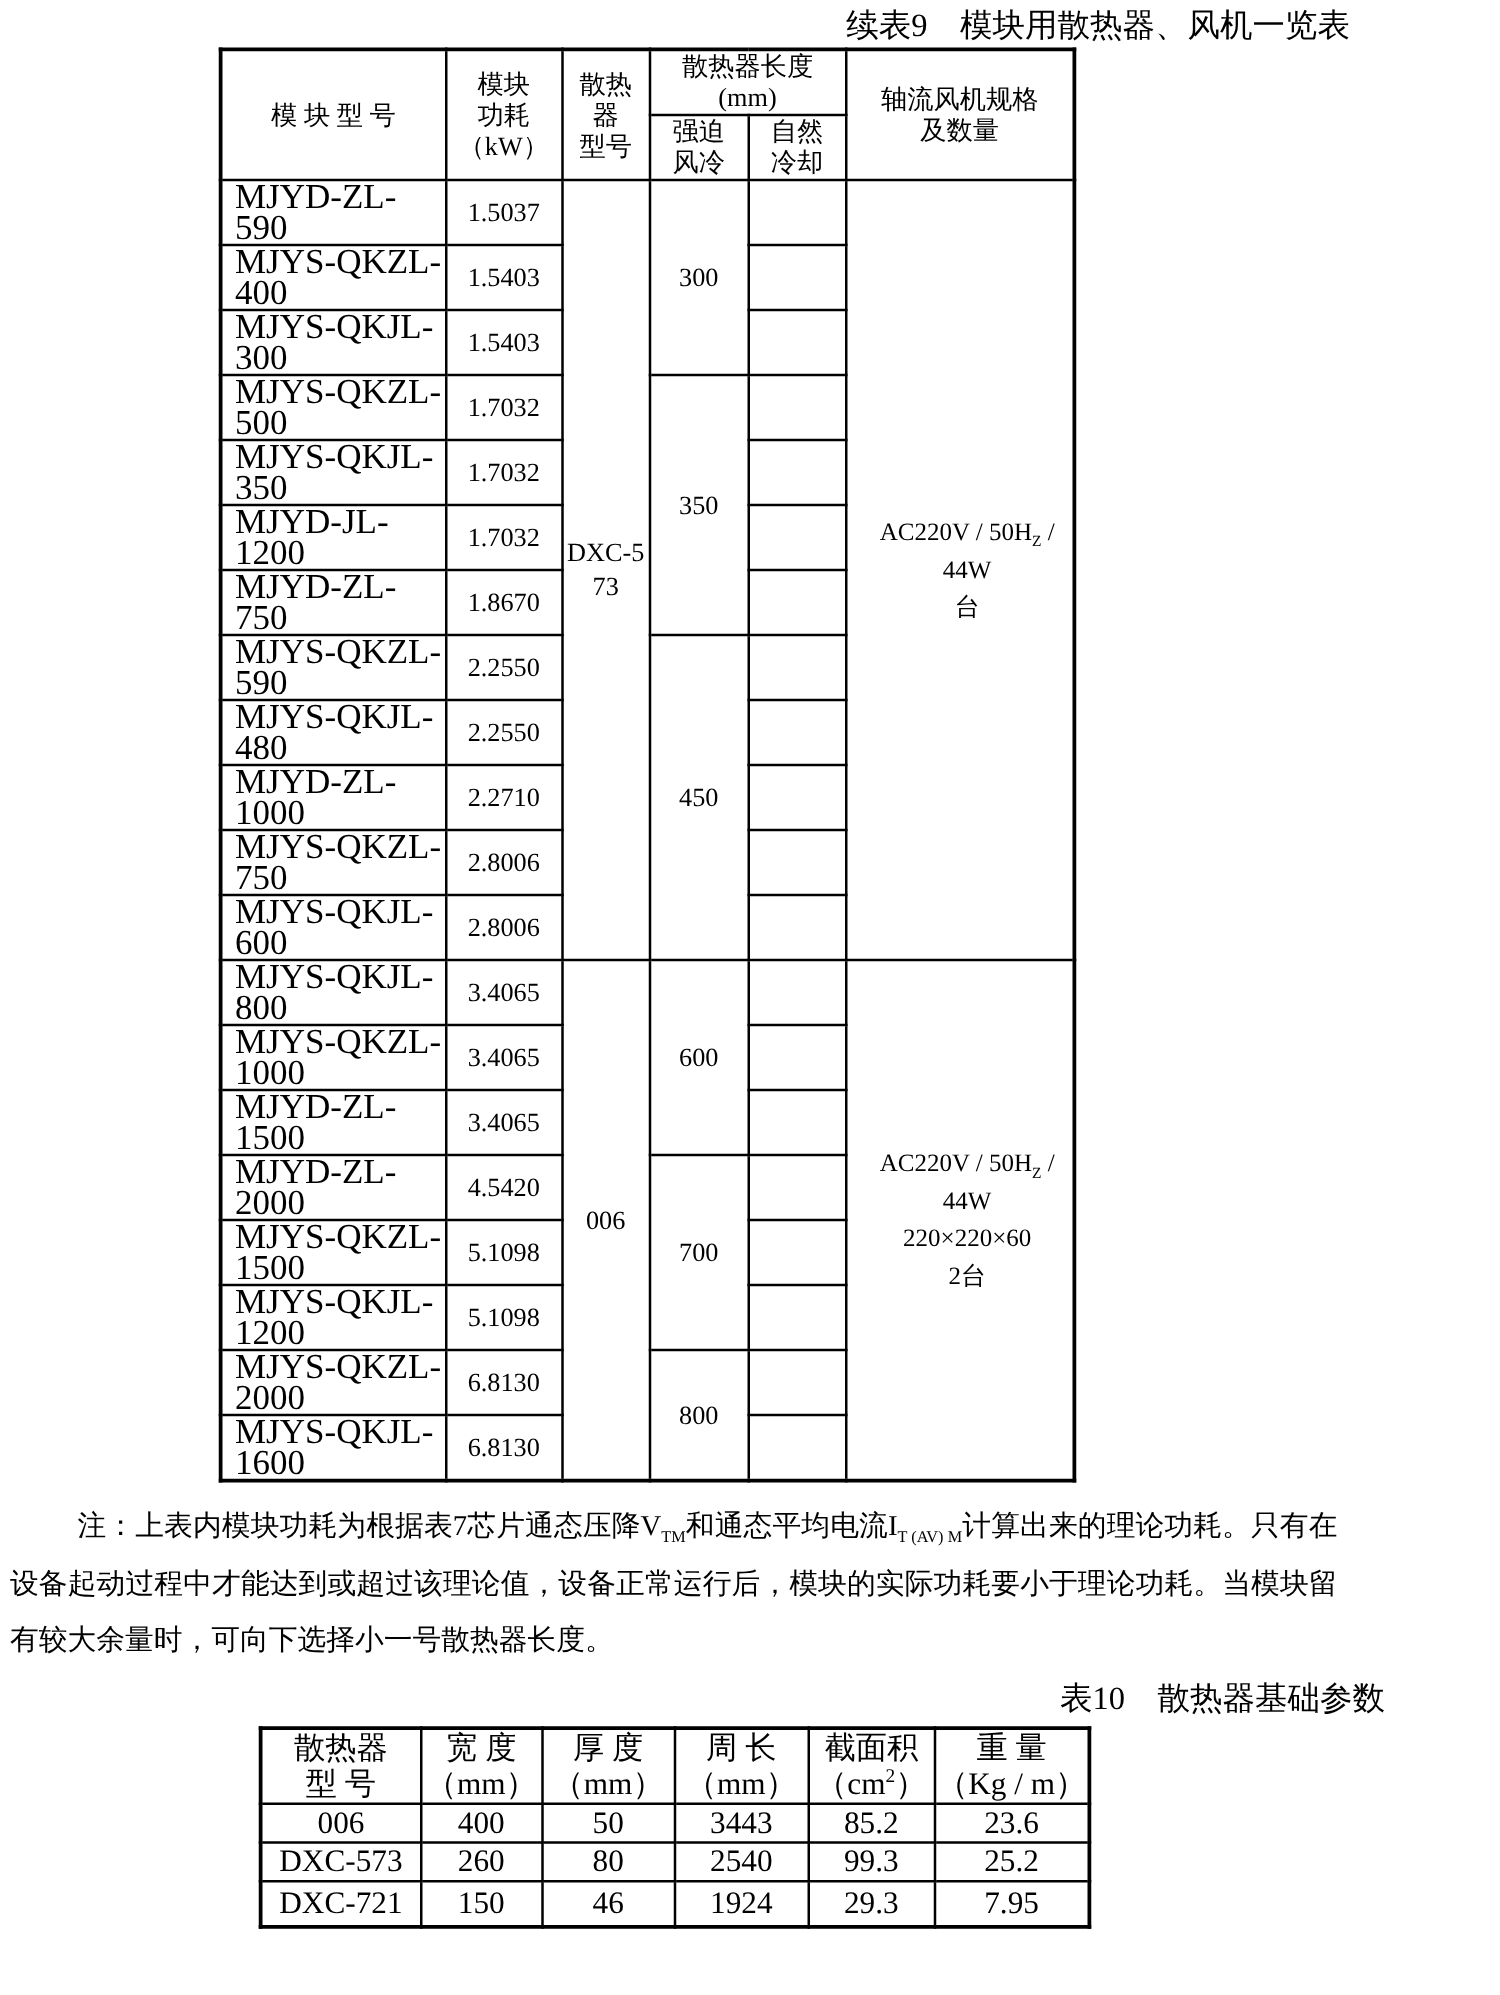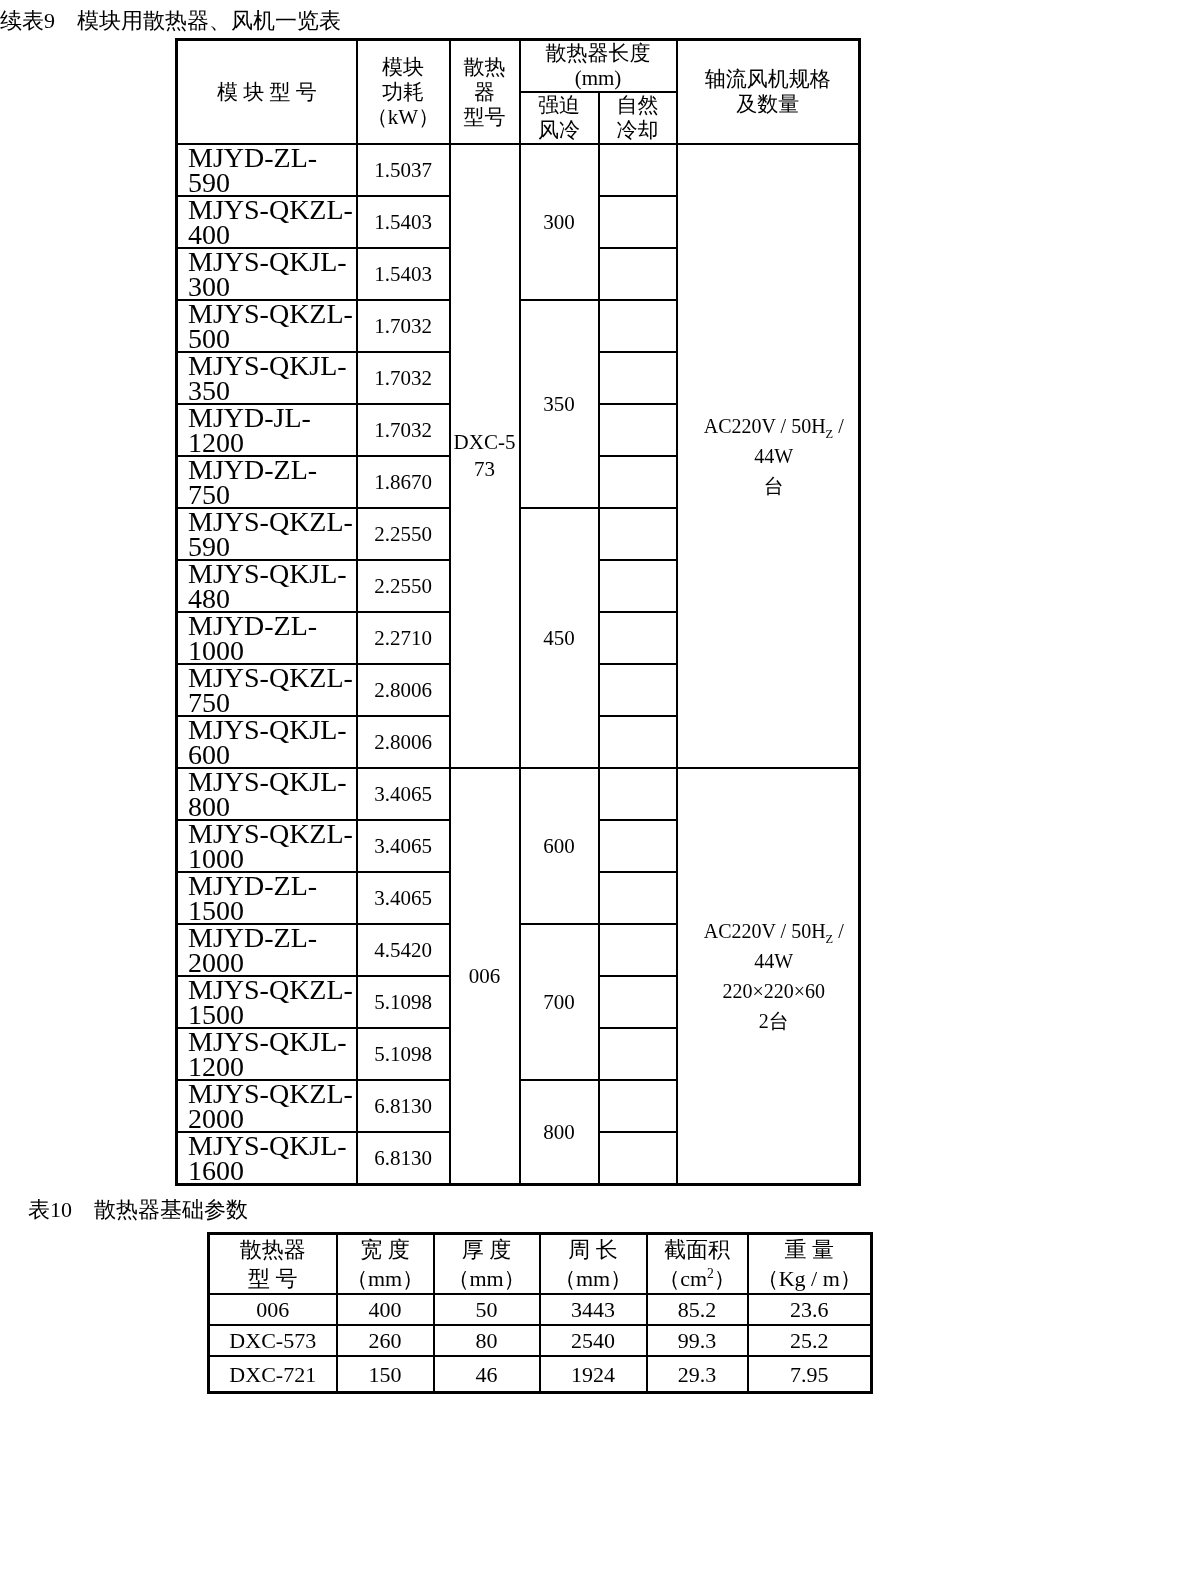--- a/index.html
+++ b/index.html
@@ -5,22 +5,22 @@
   html,body{margin:0;padding:0;background:#ffffff;}
   body{
     width:1200px;height:1596px;
     color:#000;
     font-family:"Liberation Serif","DejaVu Serif",serif;
     position:relative;
   }
   .content{padding-top:6px;}
   .doc-title{
     width:1080px;
-    text-align:left;
-    font-size:22px;
+    text-align:right;
+    font-size:26px;
     line-height:30px;
     white-space:pre;
   }
   .doc-table{
     border-collapse:collapse;
     table-layout:fixed;
     border:3px solid #000;
   }
   .doc-table td{
     border:2px solid #000;
@@ -46,21 +46,21 @@
     width:1062px;
     font-size:23px;
     line-height:45.5px;
     text-align:justify;
     text-indent:54px;
   }
   .note sub{font-size:13px;}
   
   .t10-title{margin-top:9px;padding-left:28px;}
   .t10{margin:7px 0 0 207px;width:663px;}
-  .t10 td{font-size:22px;line-height:29px;}
+  .t10 td{font-size:25px;line-height:29px;}
   .t10 .hrow td{height:57px;}
   .t10 .r0 td{height:24px;}
   .t10 .r1 td{height:25px;}
   .t10 .r2 td{height:35px;}
   .t10 .r3 td{height:34px;}
   sup{font-size:62%;line-height:0;}
 </style>
 </head>
 <body>
 
@@ -227,20 +227,21 @@
         <td></td>
       </tr>
       <tr class="drow">
         <td class="model">MJYS-QKJL-1600</td>
         <td>6.8130</td>
         <td></td>
       </tr>
     </tbody>
   </table>
 
+  <div class="note"><span>注：上表内模块功耗为根据表7芯片通态压降V</span><sub>TM</sub><span>和通态平均电流I</span><sub>T (AV) M</sub><span>计算出来的理论功耗。只有在设备起动过程中才能达到或超过该理论值，设备正常运行后，模块的实际功耗要小于理论功耗。当模块留有较大余量时，可向下选择小一号散热器长度。</span></div>
 
   <div class="doc-title t10-title">表10　散热器基础参数</div>
 
   <table class="doc-table t10">
     <colgroup>
       <col style="width:128px">
         <col style="width:97px">
         <col style="width:106px">
       <col style="width:107px">
         <col style="width:101px">

